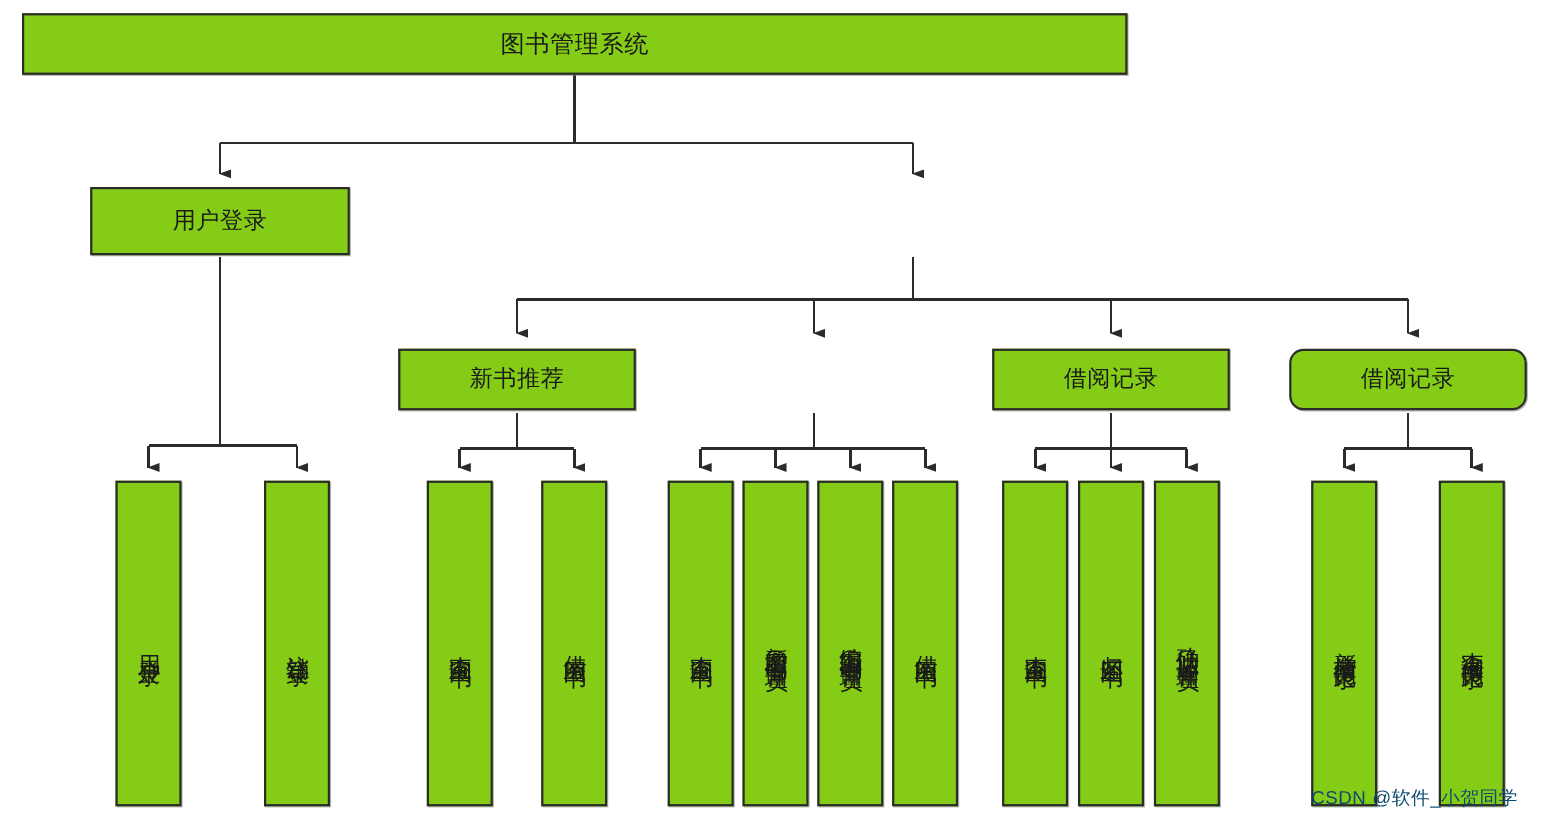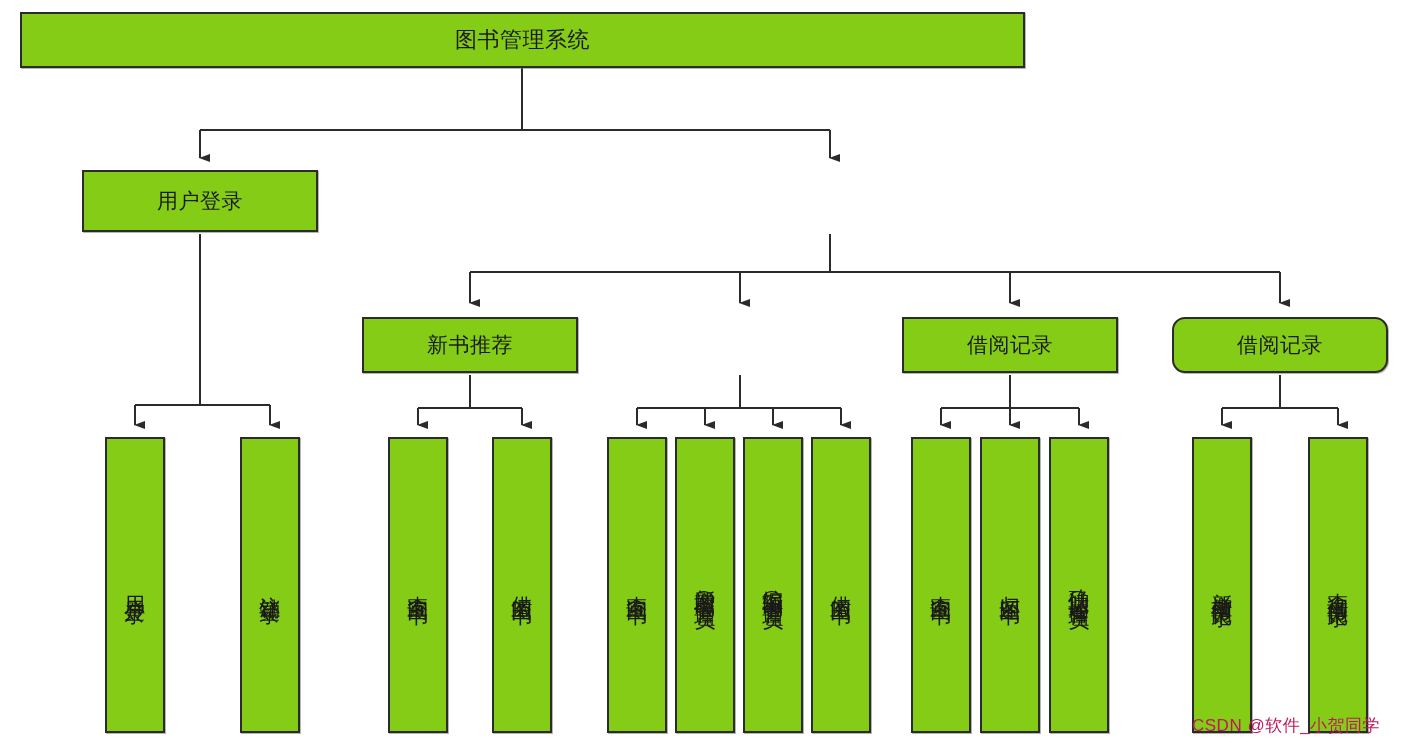--- a/index.html
+++ b/index.html
@@ -62,21 +62,21 @@
     text-orientation: upright;
     font-size: 21px;
     line-height: 1.12;
     letter-spacing: 3px;
     max-height: 100%;
     white-space: nowrap;
   }
   .watermark {
     position: absolute;
     font-size: 17px;
-    color: #be185d;
+    color: #0c4a6e;
     white-space: nowrap;
     letter-spacing: 0.5px;
     user-select: none;
   }
 </style>
 </head>
 <body>
 
 <div id="diagram-root">
 

